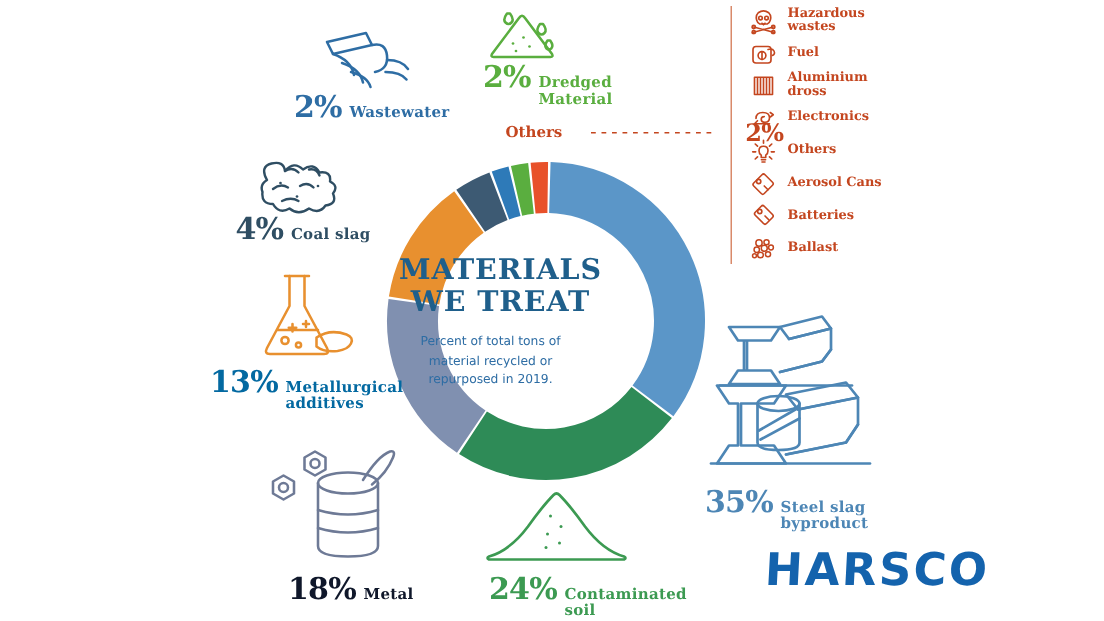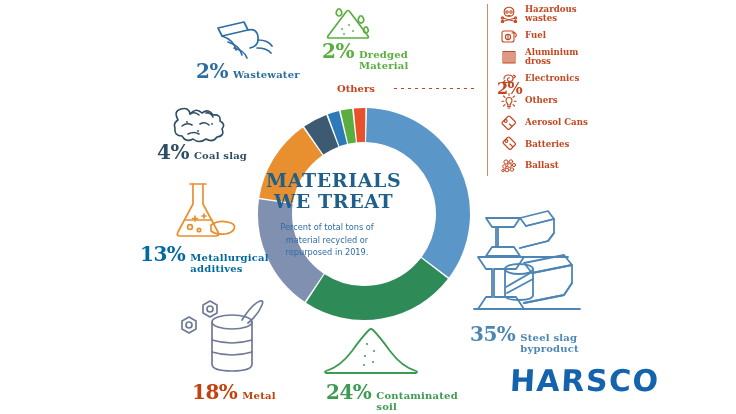--- a/index.html
+++ b/index.html
@@ -60,21 +60,21 @@
     font-family:"DejaVu Sans",sans-serif;font-weight:bold;font-size:30px;
     letter-spacing:1.5px;color:#1463AD;line-height:1;
     transform:skewX(-3deg);
   }
 
   
   .c-blue{color:#2E6DA4;}
   .c-navy{color:#2F4E63;}
   .c-orange{color:#0369a1;}
   .c-green{color:#3C9A52;}
-  .c-grayblue{color:#c2410c;}
+  .c-grayblue{color:#0f172a;}
   .c-steel{color:#4D86B5;}
   .c-lgreen{color:#5AAE3F;}
 </style>
 </head>
 <body>
 
 <div class="stage">
 
   <svg id="donut" viewBox="0 0 228 228">
     <g id="donut-segments" fill="none" stroke-width="34">

